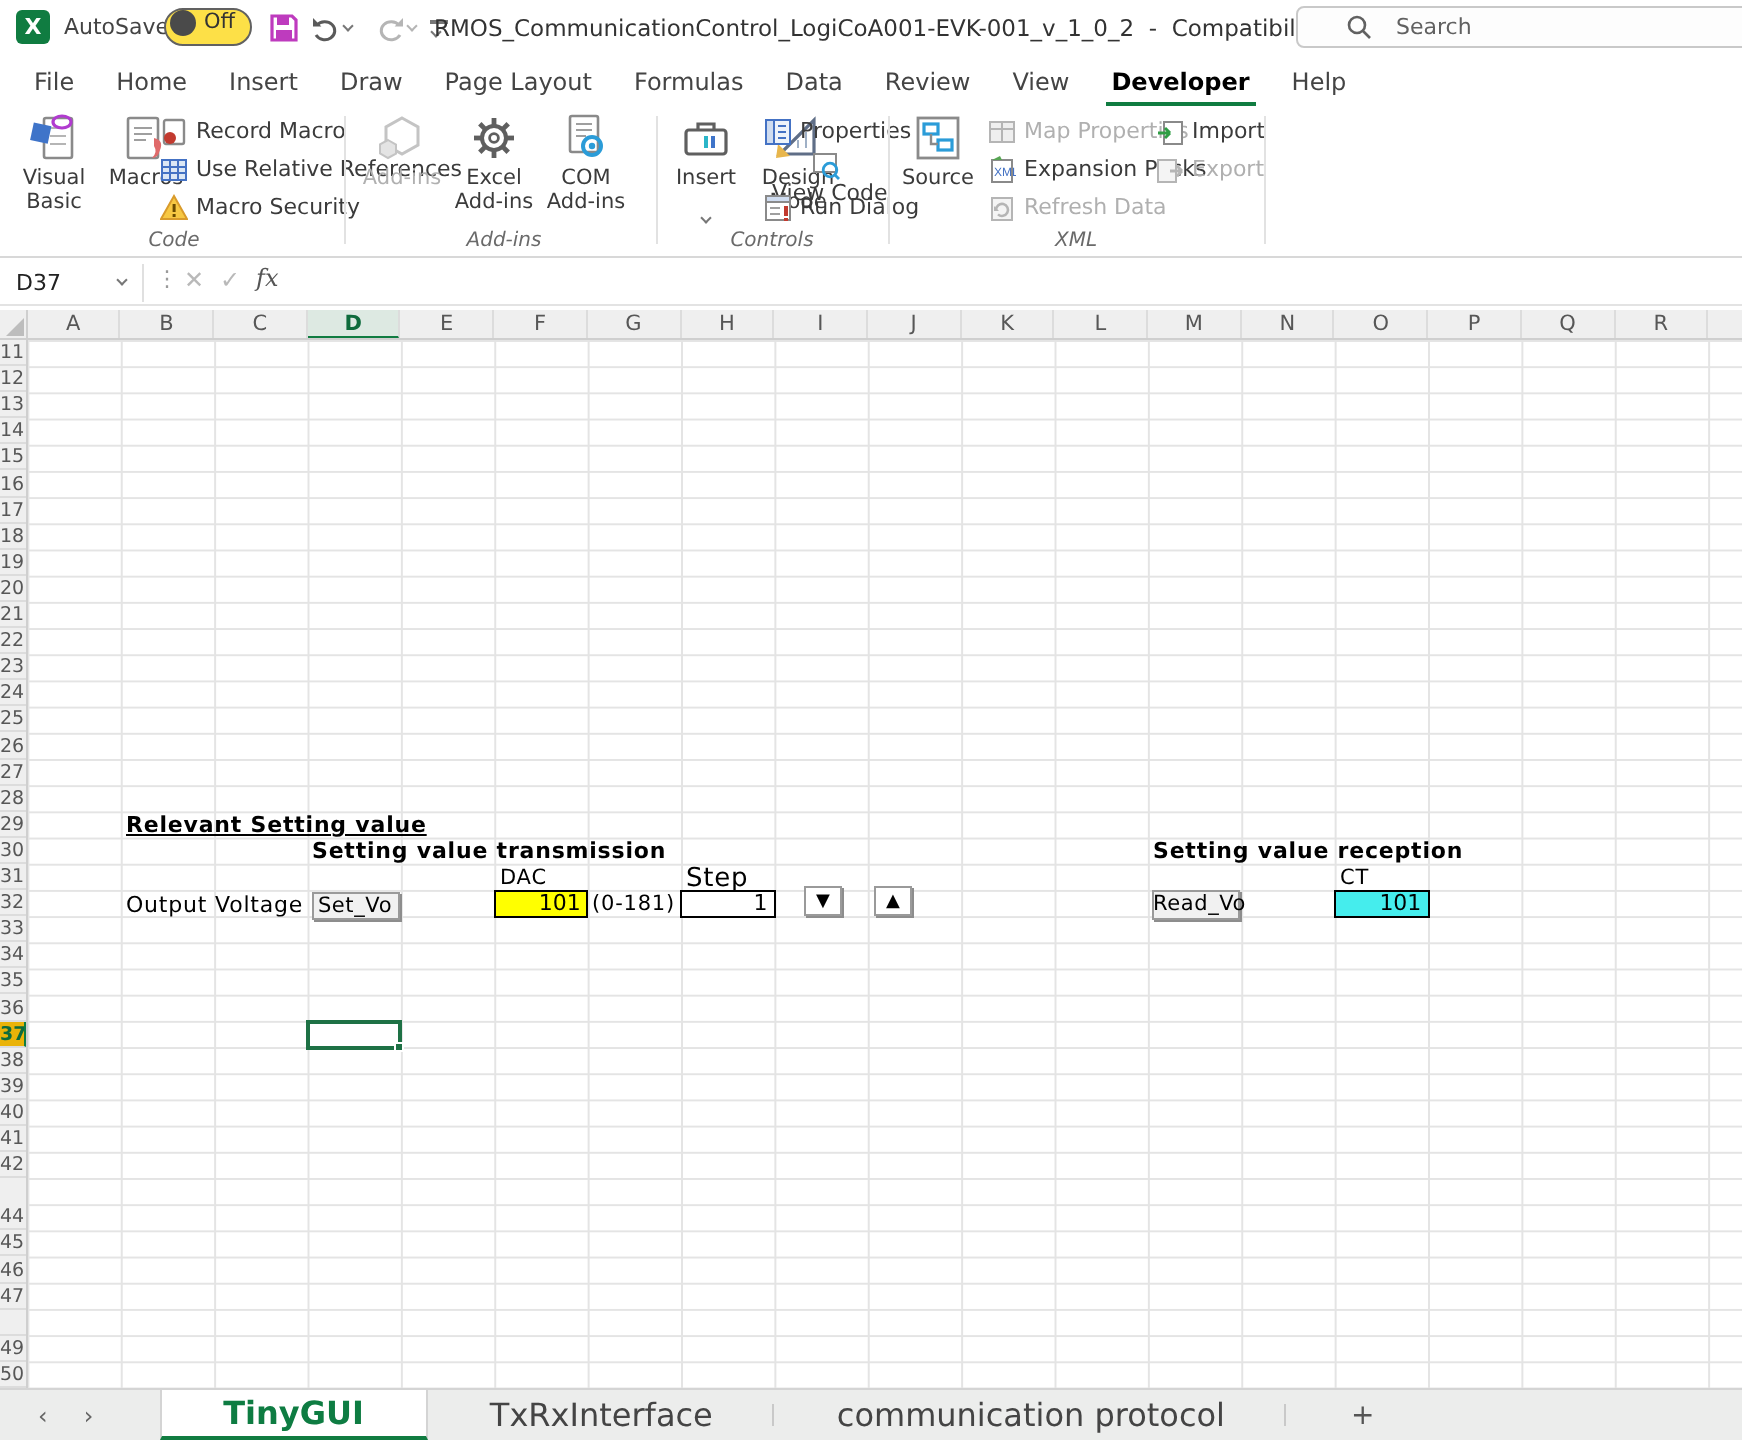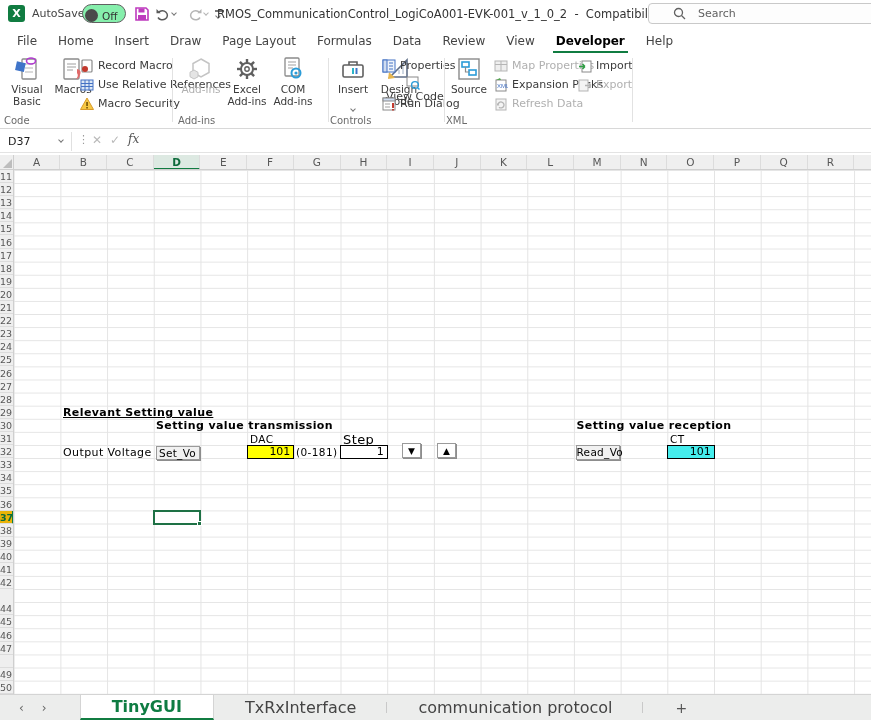--- a/index.html
+++ b/index.html
@@ -4,21 +4,21 @@
 <style>
   * { margin:0; padding:0; box-sizing:border-box; }
   html,body { width:871px; height:720px; overflow:hidden; }
   body { font-family:"DejaVu Sans", sans-serif; background:#fff; }
   #app { position:absolute; left:0; top:0; width:871px; height:720px; background:#fff; }
 
   
   .titlebar { position:absolute; left:0; top:0; width:871px; height:28px; background:#fff; display:flex; align-items:center; }
   .excel-logo { position:absolute; left:8px; top:5px; width:17px; height:17px; background:#107C41; border-radius:3px; color:#fff; font-size:11px; font-weight:bold; text-align:center; line-height:17px; }
   .autosave-label { position:absolute; left:32px; top:7px; font-size:11px; color:#444; }
-  .autosave-toggle { position:absolute; left:82px; top:4px; width:44px; height:19px; border:1px solid #616161; border-radius:10px; background:#86efac; display:flex; align-items:flex-end; }
+  .autosave-toggle { position:absolute; left:82px; top:4px; width:44px; height:19px; border:1px solid #616161; border-radius:10px; background:#fde047; display:flex; align-items:flex-start; }
   .autosave-knob { width:13px; height:13px; border-radius:50%; background:#4a4a4a; margin-left:2px; }
   .autosave-state { font-size:10.5px; color:#333; margin-left:4px; }
   .qat-icon { position:absolute; top:3px; width:22px; height:22px; display:flex; align-items:center; justify-content:center; }
   .chev { display:inline-block; width:6px; height:6px; border-right:1.4px solid #777; border-bottom:1.4px solid #777; transform:rotate(45deg); }
   .chev.sm { width:4px; height:4px; }
   .chev.dis { border-color:#b5b5b5; }
   .doc-title { position:absolute; left:217px; top:7px; font-size:11.5px; color:#333; white-space:nowrap; }
   .doc-title .sep-dot { color:#666; margin:0 6px; }
   .search-box { position:absolute; left:648px; top:3px; width:230px; height:21px; border:1px solid #c9c9c9; border-radius:4px; background:#fdfdfd; display:flex; align-items:center; }
   .search-box .mag { margin-left:24px; }
@@ -26,21 +26,21 @@
 
   
   .ribbontabs { position:absolute; left:0; top:30px; width:871px; height:23px; background:#fff; display:flex; align-items:flex-end; padding-left:8px; }
   .rtab { font-size:12px; color:#444; padding:3px 9px 5px 9px; margin-right:3px; white-space:nowrap; position:relative; }
   .rtab.active { font-weight:bold; color:#000; }
   .rtab.active::after { content:""; position:absolute; left:6px; right:6px; bottom:0; height:2.5px; background:#107C41; }
 
   
   .ribbon { position:absolute; left:0; top:53px; width:871px; height:76px; background:#fff; border-bottom:1px solid #d8d8d8; }
   .rgroup { position:absolute; top:0; height:75px; }
-  .rgroup .glabel { position:absolute; left:0; right:0; bottom:2px; text-align:left; font-size:10px; color:#6a6a6a; }
+  .rgroup .glabel { position:absolute; left:0; right:0; bottom:2px; text-align:center; font-size:10px; color:#6a6a6a;font-style:italic; }
   .gsep { position:absolute; top:5px; height:64px; width:1px; background:#e2e2e2; }
   .bigbtn { position:absolute; top:3px; width:46px; height:58px; text-align:center; }
   .bigbtn .bicon { height:26px; display:flex; align-items:center; justify-content:center; }
   .bigbtn .blabel { font-size:10.5px; color:#3b3b3b; line-height:11.5px; margin-top:2px; }
   .bigbtn.disabled .blabel { color:#b0b0b0; }
   .smallbtn { position:absolute; height:17px; display:flex; align-items:center; white-space:nowrap; }
   .smallbtn .slabel { font-size:11px; color:#3b3b3b; margin-left:4px; }
   .smallbtn.disabled .slabel { color:#b0b0b0; }
   svg { display:block; }
 

